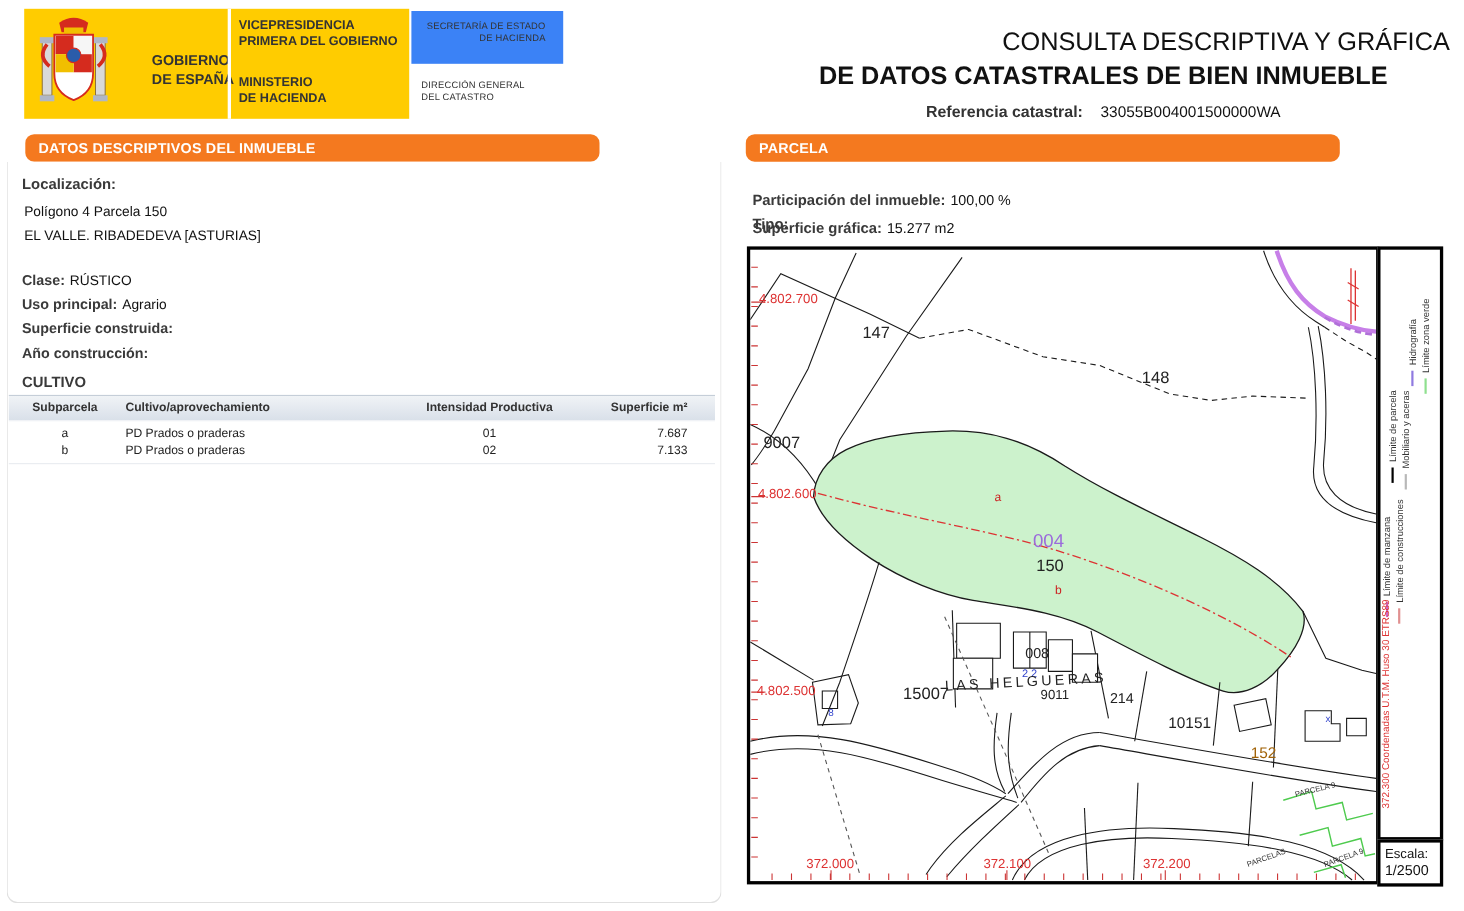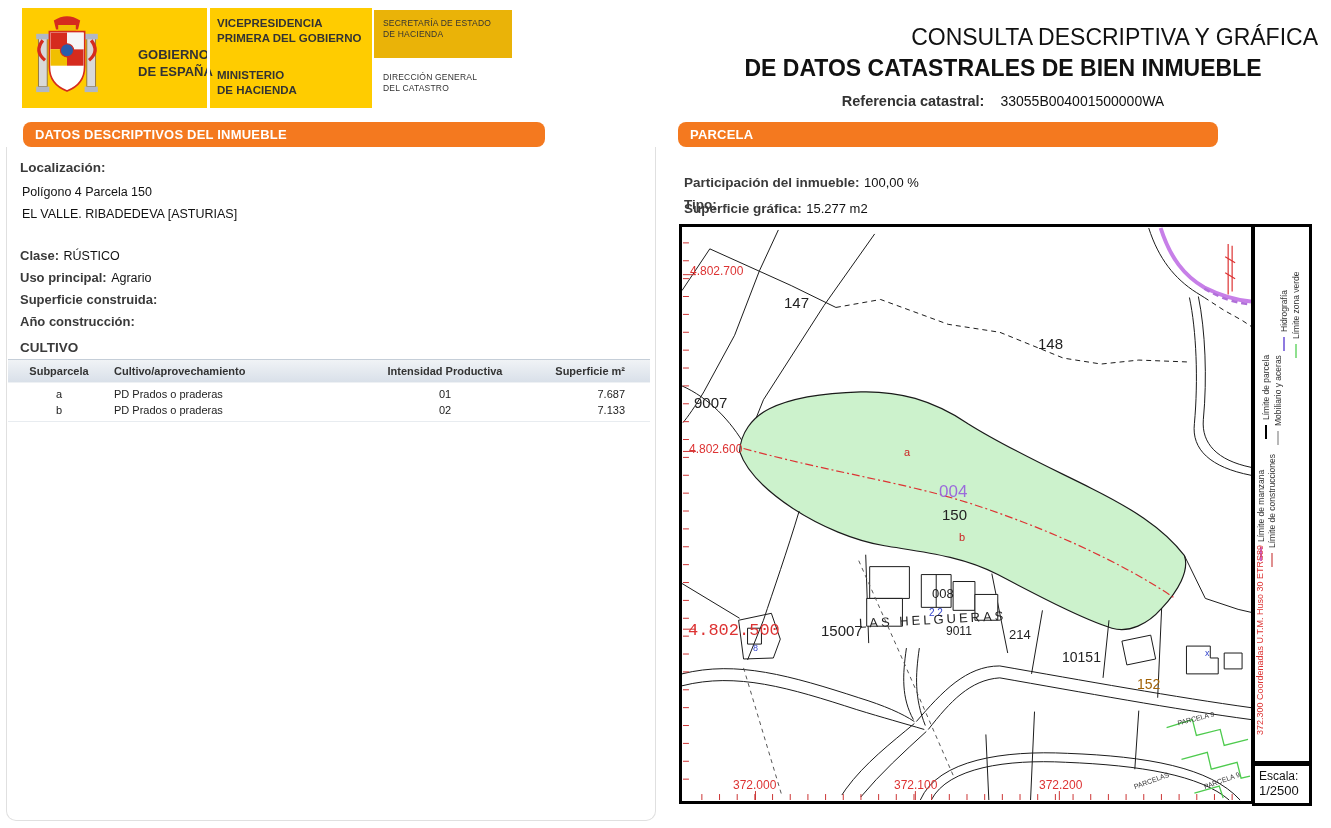--- a/index.html
+++ b/index.html
@@ -3,22 +3,22 @@
 <meta charset="utf-8">
 <style>
   html,body{margin:0;padding:0;background:#fff;}
   body{width:1331px;height:828px;position:relative;overflow:hidden;
        font-family:"Liberation Sans",sans-serif;color:#222;}
   .abs{position:absolute;}
 
   
   .logoBox{left:22px;top:8px;width:350px;height:100px;background:#ffcc00;}
   .govTxt{left:116px;top:38px;font-size:13px;font-weight:bold;color:#333;line-height:17px;}
-  .secBox{left:374px;top:10px;width:138px;height:48px;background:#eab308;
-          font-size:8.5px;color:#333;line-height:11px;padding:8px 4px 0 9px;box-sizing:border-box;letter-spacing:.2px;}
+  .secBox{left:374px;top:10px;width:138px;height:48px;background:#3b82f6;
+          font-size:8.5px;color:#333;line-height:11px;padding:8px 16px 0 9px;box-sizing:border-box;letter-spacing:.2px;text-align:right;}
   .dirTxt{left:383px;top:72px;font-size:8.5px;color:#333;line-height:11px;letter-spacing:.2px;}
 
   .titleWrap{left:688px;top:0;width:630px;text-align:center;}
   .titleL1{margin-top:24px;font-size:23px;font-weight:normal;color:#111;text-align:right;}
   .titleL2{margin-top:4px;font-size:23px;font-weight:bold;color:#111;}
   .refRow{margin-top:11px;display:flex;justify-content:center;gap:16px;align-items:baseline;}
   .refLbl{font-size:14.5px;font-weight:bold;color:#333;}
   .refVal{font-size:14px;color:#111;}
 
   
@@ -339,21 +339,21 @@
         <line x1="1198.3999999999987" y1="797" x2="1198.3999999999987" y2="803"></line>
         <line x1="1216.1999999999987" y1="797" x2="1216.1999999999987" y2="803"></line>
         <line x1="1233.9999999999986" y1="797" x2="1233.9999999999986" y2="803"></line>
         <line x1="754" y1="794" x2="754" y2="803"></line>
         <line x1="915" y1="794" x2="915" y2="803"></line>
         <line x1="1060" y1="794" x2="1060" y2="803"></line>
       </g>
   </svg>
 <span class="maplabel" style="left: 8px; top: 38px; color: rgb(221, 51, 51); font-size: 12px;">4.802.700</span>
     <span class="maplabel" style="left: 7px; top: 216px; color: rgb(221, 51, 51); font-size: 12px;">4.802.600</span>
-    <span class="maplabel" style="left: 6px; top: 395px; color: rgb(221, 51, 51); font-size: 17px; font-family: Liberation Mono, monospace;">4.802.500</span>
+    <span class="maplabel" style="left: 6px; top: 395px; color: rgb(221, 51, 51); font-size: 12px;">4.802.500</span>
     <span class="maplabel" style="left: 51px; top: 552px; color: rgb(221, 51, 51); font-size: 12px;">372.000</span>
     <span class="maplabel" style="left: 212px; top: 552px; color: rgb(221, 51, 51); font-size: 12px;">372.100</span>
     <span class="maplabel" style="left: 357px; top: 552px; color: rgb(221, 51, 51); font-size: 12px;">372.200</span>
     <span class="maplabel" style="left: 102px; top: 68px; color: rgb(34, 34, 34); font-size: 15px;">147</span>
     <span class="maplabel" style="left: 356px; top: 109px; color: rgb(34, 34, 34); font-size: 15px;">148</span>
     <span class="maplabel" style="left: 12px; top: 168px; color: rgb(34, 34, 34); font-size: 15px;">9007</span>
     <span class="maplabel" style="left: 222px; top: 220px; color: rgb(204, 34, 34); font-size: 11px;">a</span>
     <span class="maplabel" style="left: 257px; top: 256px; color: rgb(155, 107, 219); font-size: 17px;">004</span>
     <span class="maplabel" style="left: 260px; top: 280px; color: rgb(34, 34, 34); font-size: 15px;">150</span>
     <span class="maplabel" style="left: 277px; top: 305px; color: rgb(204, 34, 34); font-size: 11px;">b</span>

